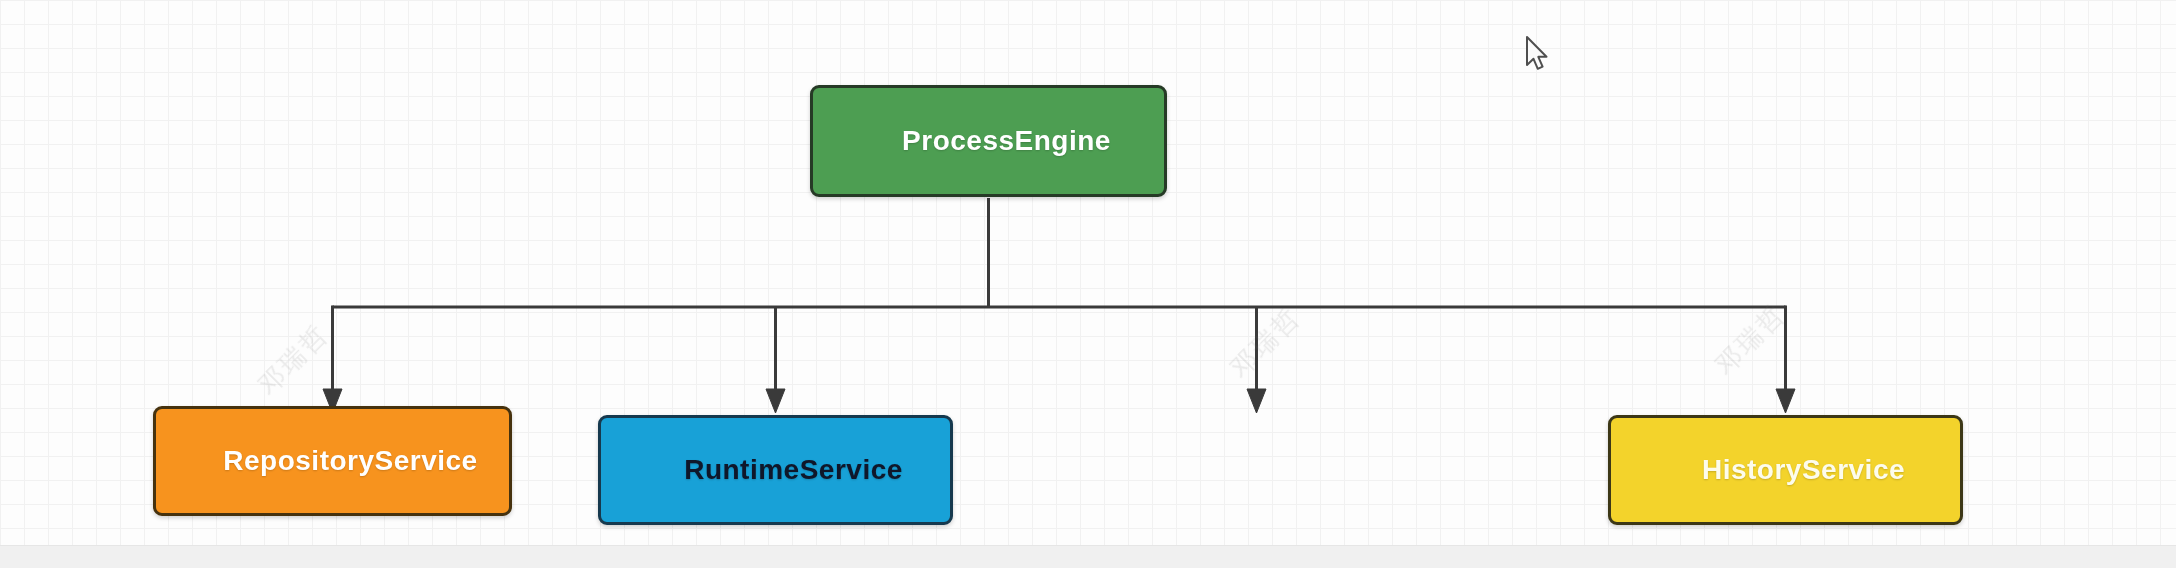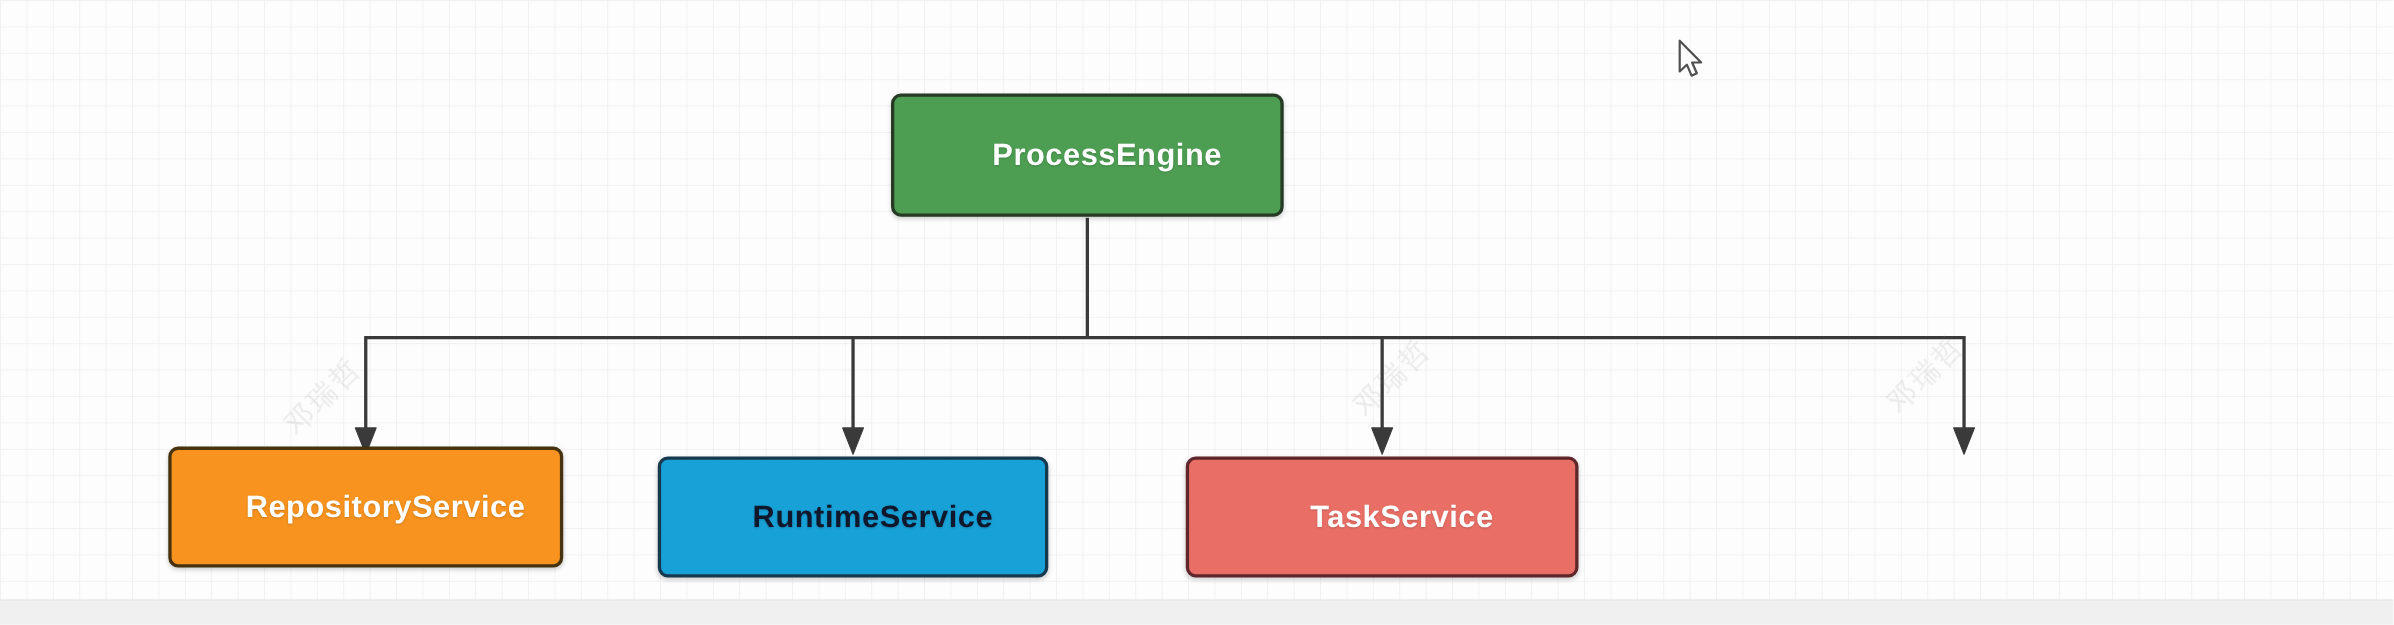--- a/index.html
+++ b/index.html
@@ -102,24 +102,24 @@
   </div>
 
   <div class="node node-repository" style="background-color: rgb(247, 147, 30); border-color: rgb(70, 50, 14); color: rgb(255, 255, 255);">
     <span>RepositoryService</span>
   </div>
 
   <div class="node node-runtime" style="background-color: rgb(24, 161, 215); border-color: rgb(22, 57, 78); color: #0f172a;">
     <span>RuntimeService</span>
   </div>
 
-  <div class="node node-task" style="background-color: rgb(233, 111, 102); border-color: rgb(95, 38, 43); color: rgb(255, 255, 255);">
-    <span>TaskService</span>
+
+  <div class="node node-history" style="background-color: rgb(243, 211, 43); border-color: rgb(60, 55, 22); color: rgb(253, 252, 236);">
+    <span>HistoryService</span>
   </div>
-
 
   <svg class="cursor" viewBox="0 0 28 40" xmlns="http://www.w3.org/2000/svg">
     <polygon points="5,3 5,31 11.5,24.8 15.8,34.8 20.6,32.6 16.3,22.8 24.5,22.8" fill="#fbfbfb" stroke="#4f4f4f" stroke-width="2" stroke-linejoin="round"></polygon>
   </svg>
 
 </div>
 
 <div class="bottom-strip"></div>
 
 </body></html>

